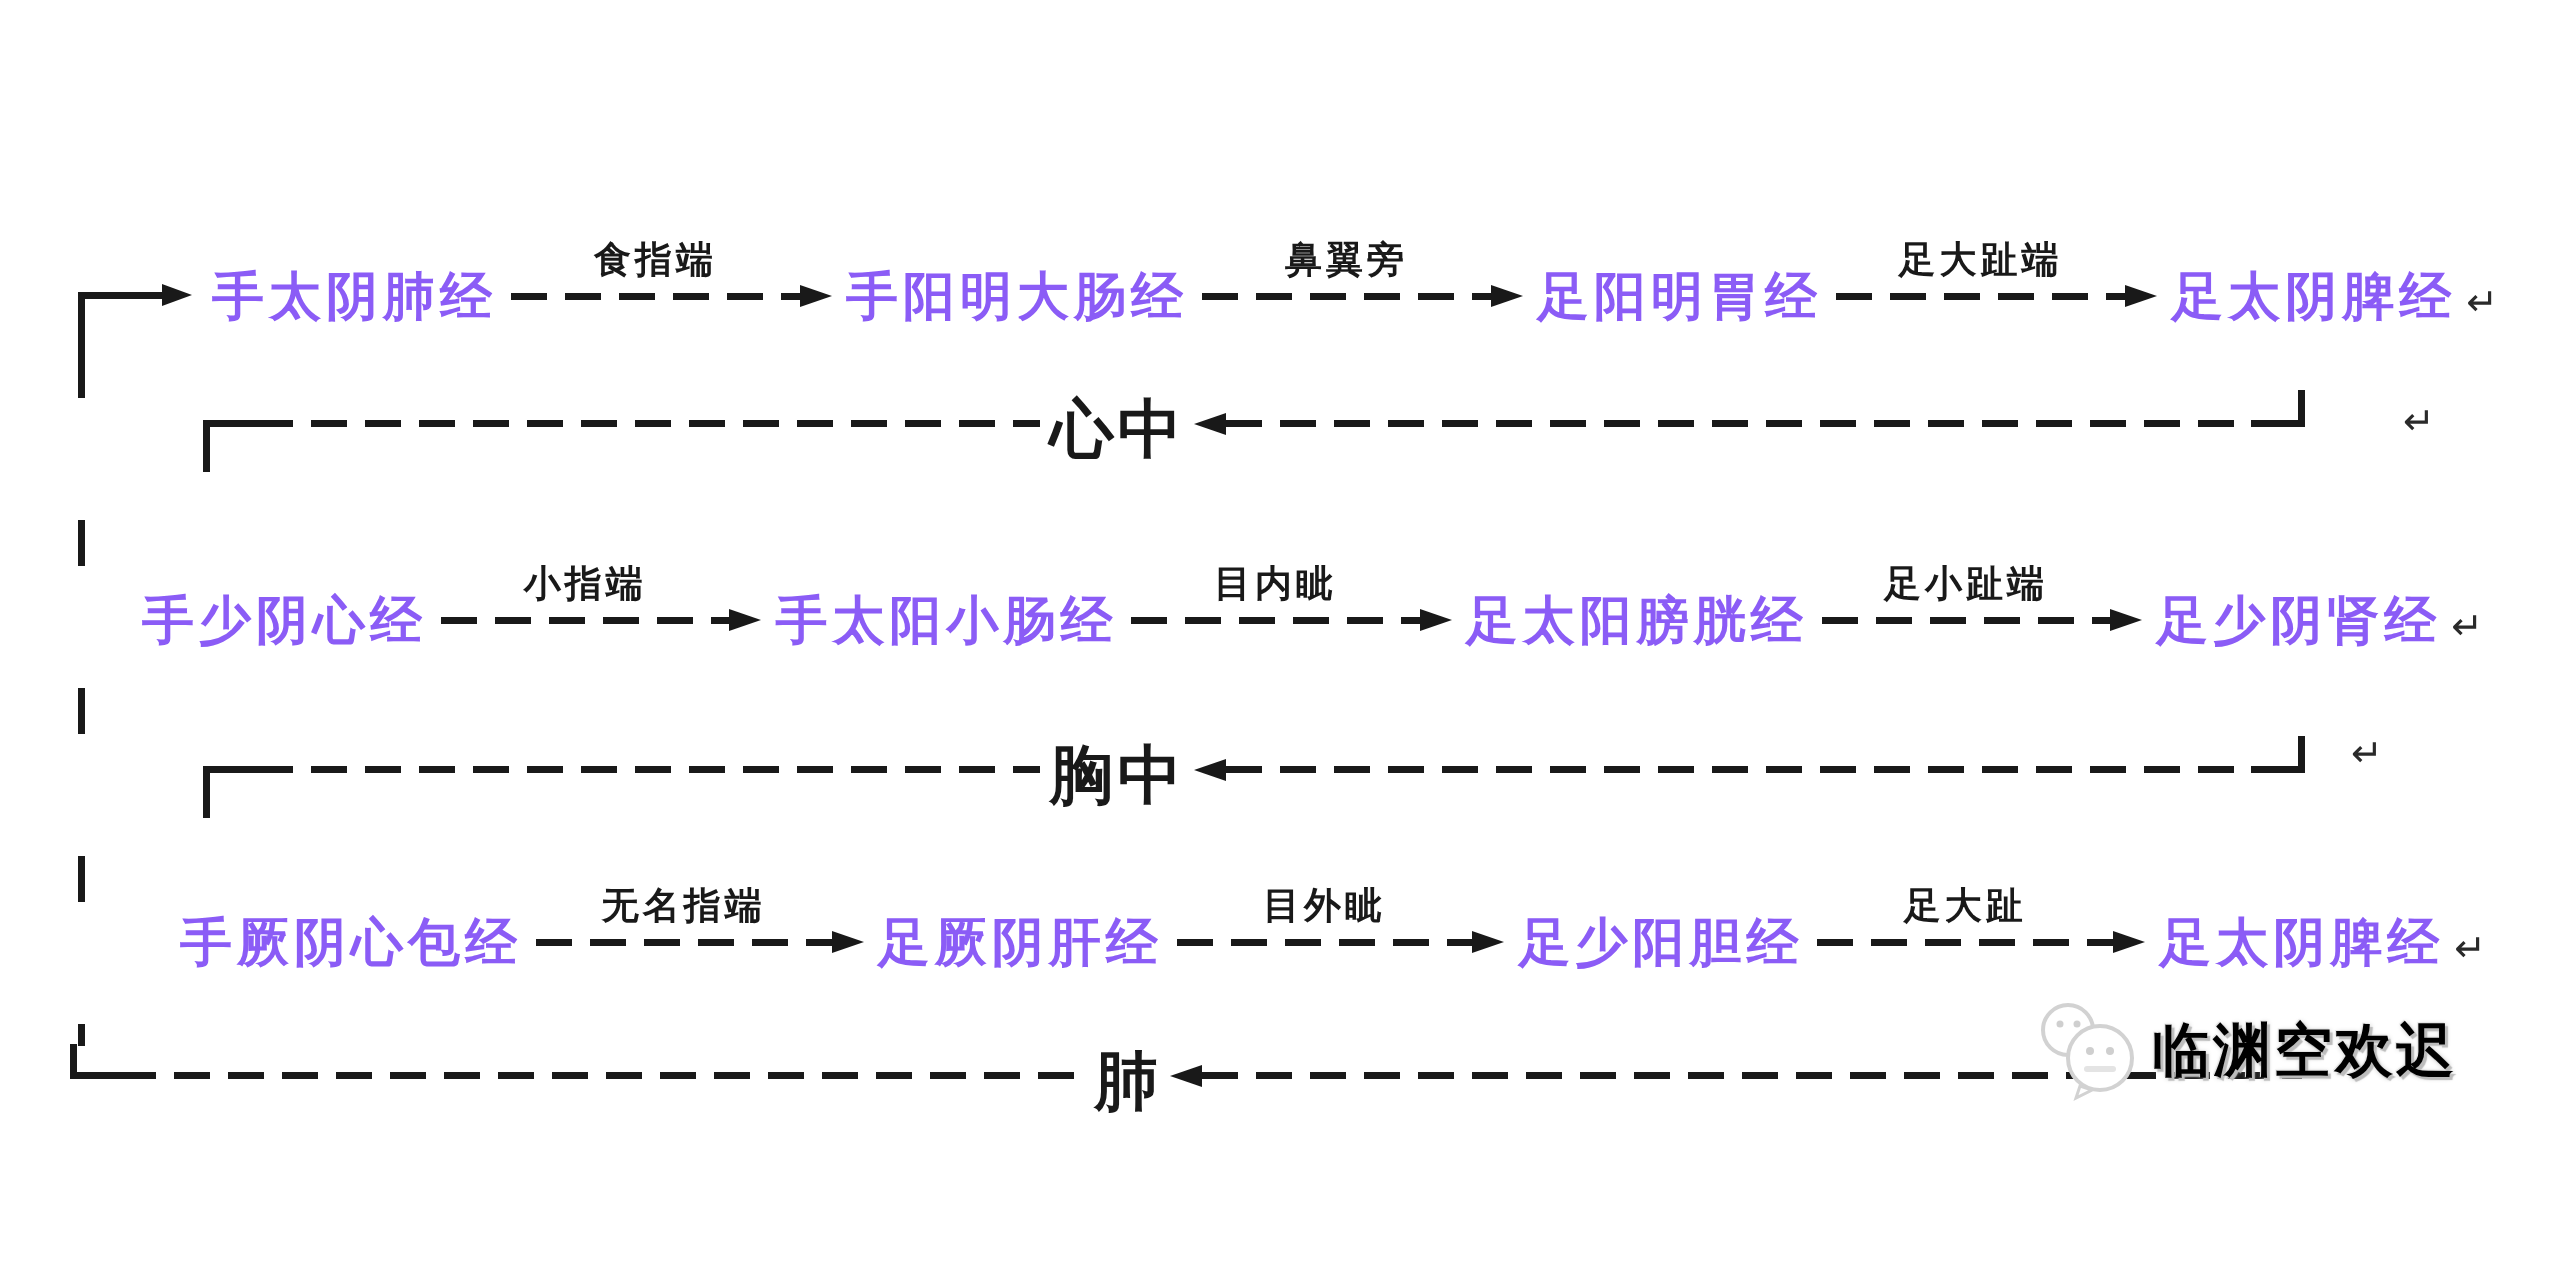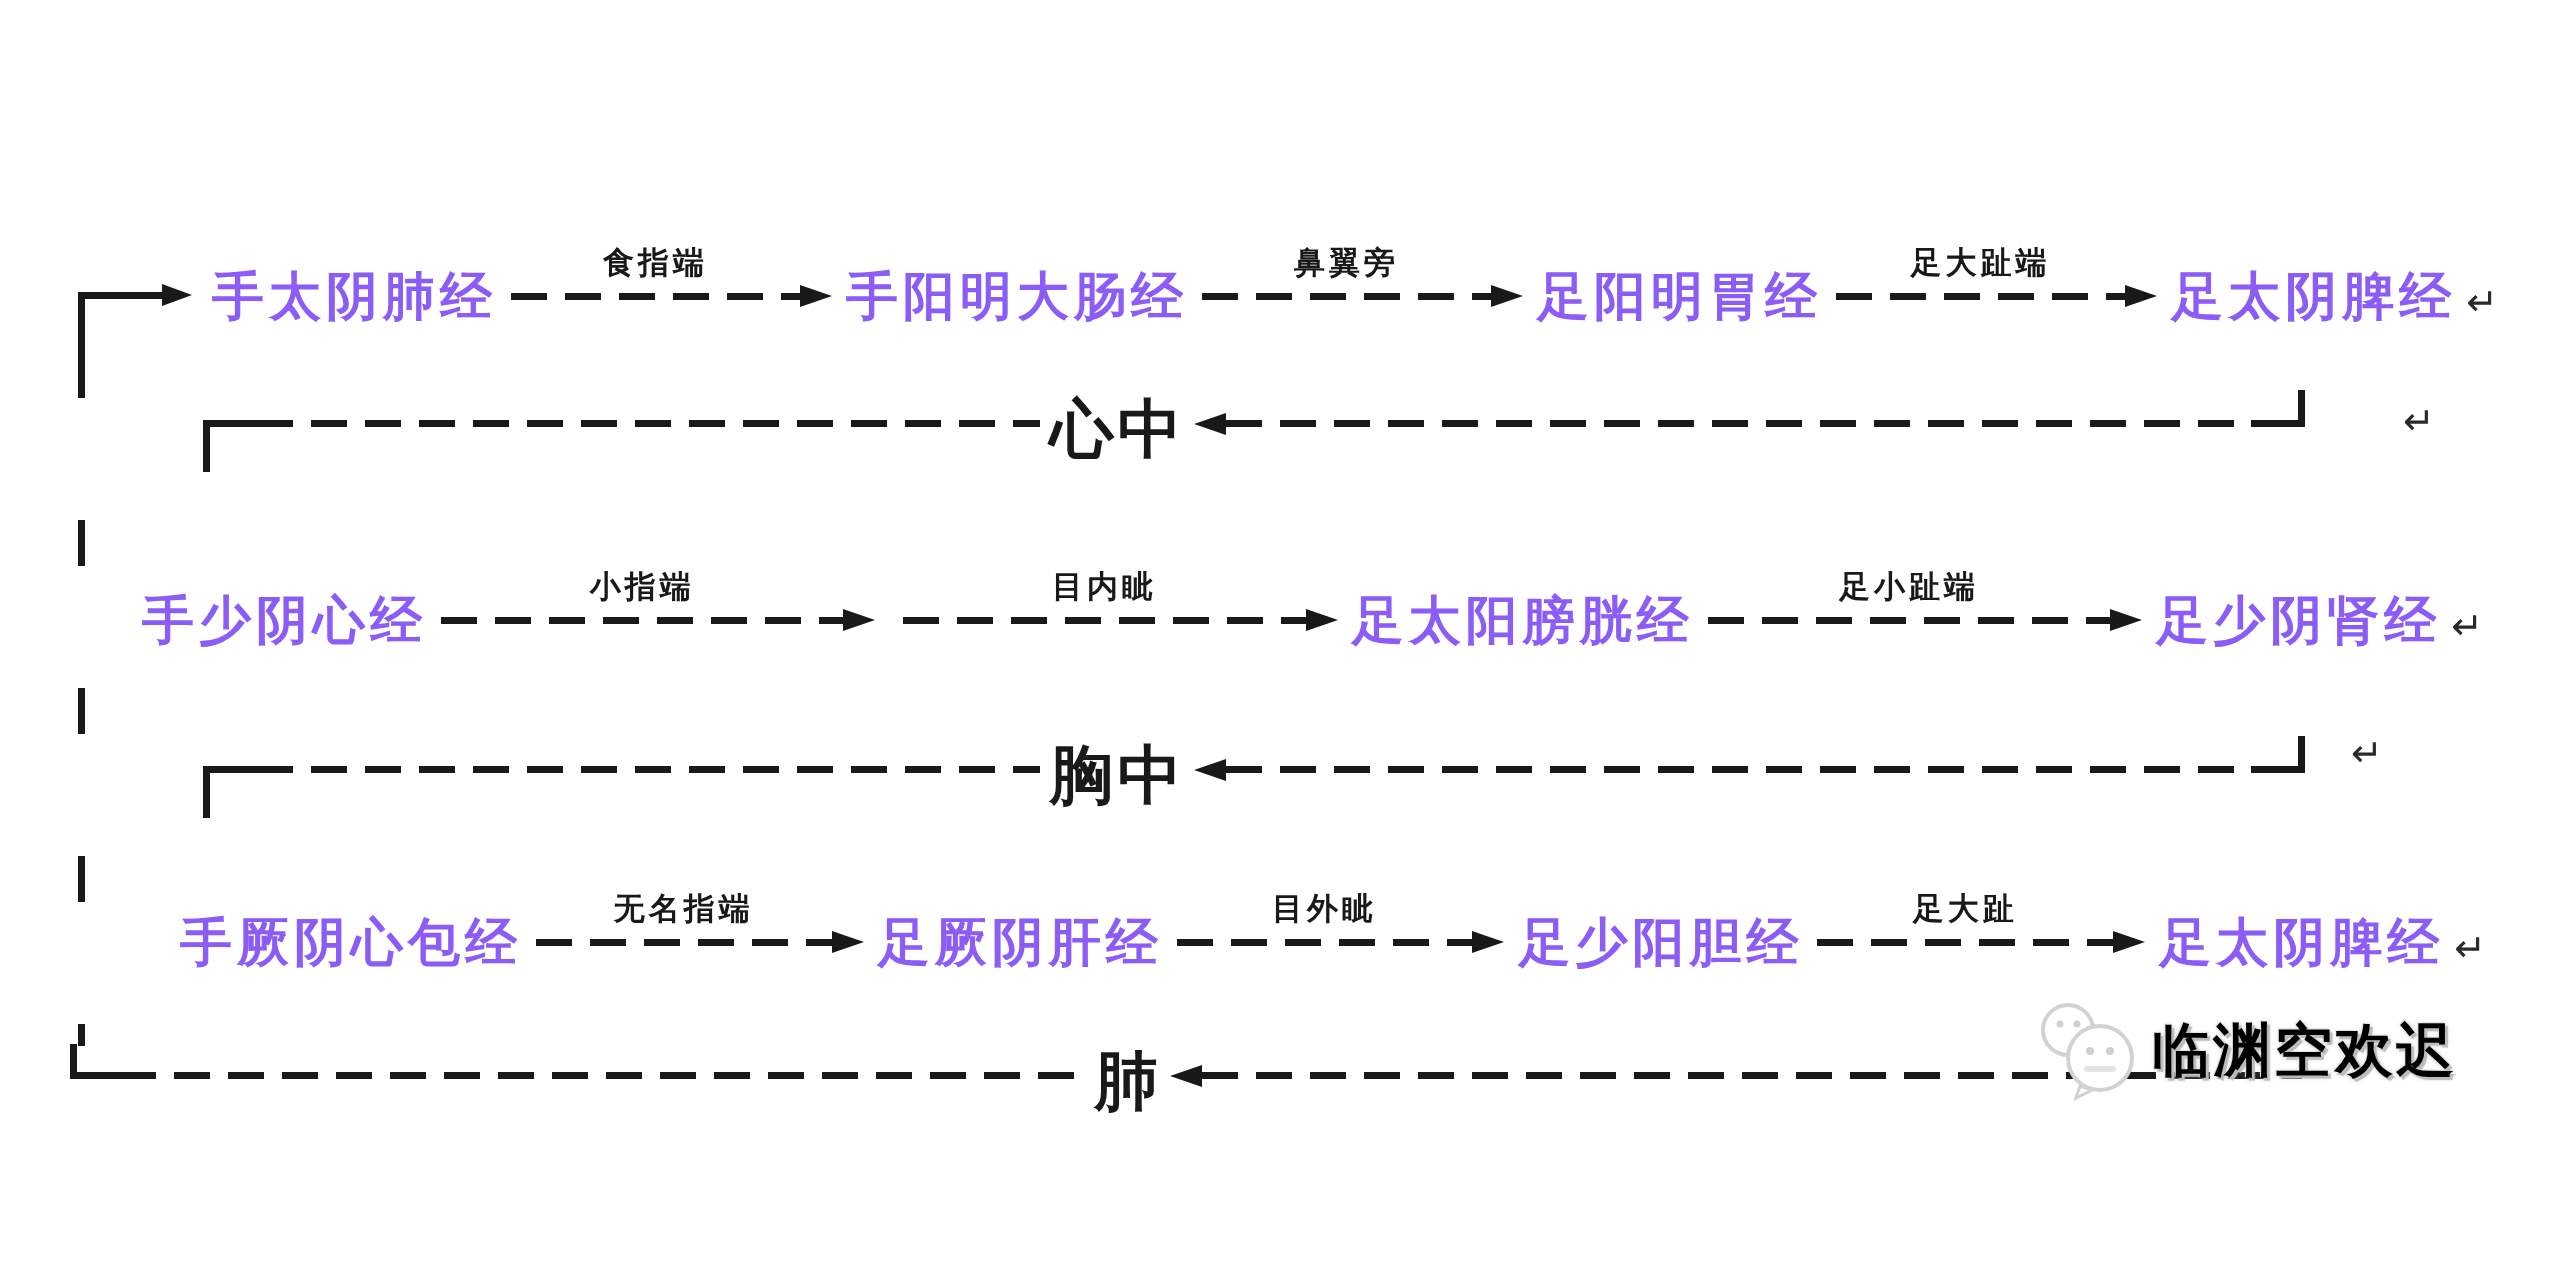--- a/index.html
+++ b/index.html
@@ -14,21 +14,21 @@
 
   .node{flex:0 0 auto;font-weight:700;font-size:52px;letter-spacing:5px;line-height:1;
         white-space:nowrap;color:#8b5cf6;}
 
   .harrow{flex:1 1 auto;height:7px;position:relative;margin:0 46px 0 14px;
           background:repeating-linear-gradient(90deg,#191919 0 36px,transparent 36px 54px);}
   .harrow::after{content:"";position:absolute;right:-32px;top:-8px;width:0;height:0;
           border-top:11px solid transparent;border-bottom:11px solid transparent;
           border-left:32px solid #191919;}
   .harrow .lbl{position:absolute;left:50%;bottom:22px;transform:translateX(-50%);
-          font-weight:700;font-size:31px;letter-spacing:4px;line-height:1;white-space:nowrap;}
+          font-weight:700;font-size:37px;letter-spacing:4px;line-height:1;white-space:nowrap;}
 
   
   .start-corner{flex:0 0 118px;height:104px;position:relative;margin-right:16px;}
   .start-corner .h{position:absolute;left:0;top:48px;width:84px;height:7px;background:#191919;}
   .start-corner .v{position:absolute;left:0;top:48px;width:7px;height:62px;background:#191919;}
   .start-corner .ah{position:absolute;left:84px;top:40px;width:0;height:0;
           border-top:11px solid transparent;border-bottom:11px solid transparent;
           border-left:30px solid #191919;}
 
   .rmark{flex:0 0 auto;font-size:38px;line-height:1;color:#2a2a2a;margin-left:10px;
@@ -108,20 +108,21 @@
     <div class="dashline dl-b"></div>
     <div class="corner-ur"></div>
     <span class="ret-mark">↵</span>
   </div>
 
   <div class="flow-row" id="row2">
     <span class="node">手少阴心经</span>
     <div class="harrow">
       <span class="lbl">小指端</span>
     </div>
+    <span class="node">手太阳小肠经</span>
     <div class="harrow">
       <span class="lbl">目内眦</span>
     </div>
     <span class="node">足太阳膀胱经</span>
     <div class="harrow">
       <span class="lbl">足小趾端</span>
     </div>
     <span class="node">足少阴肾经</span>
     <span class="rmark">↵</span>
   </div>

